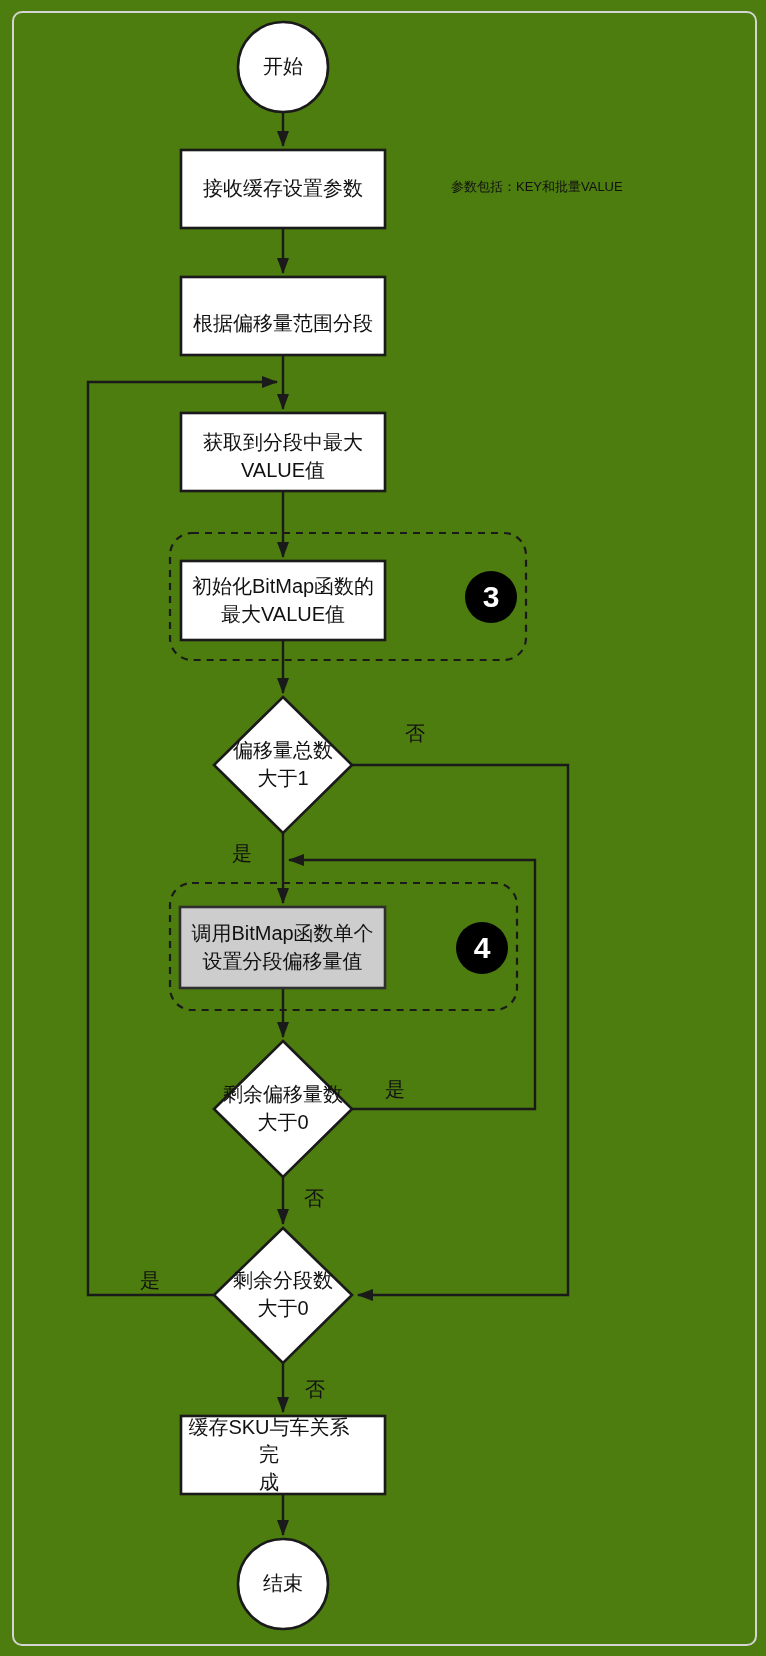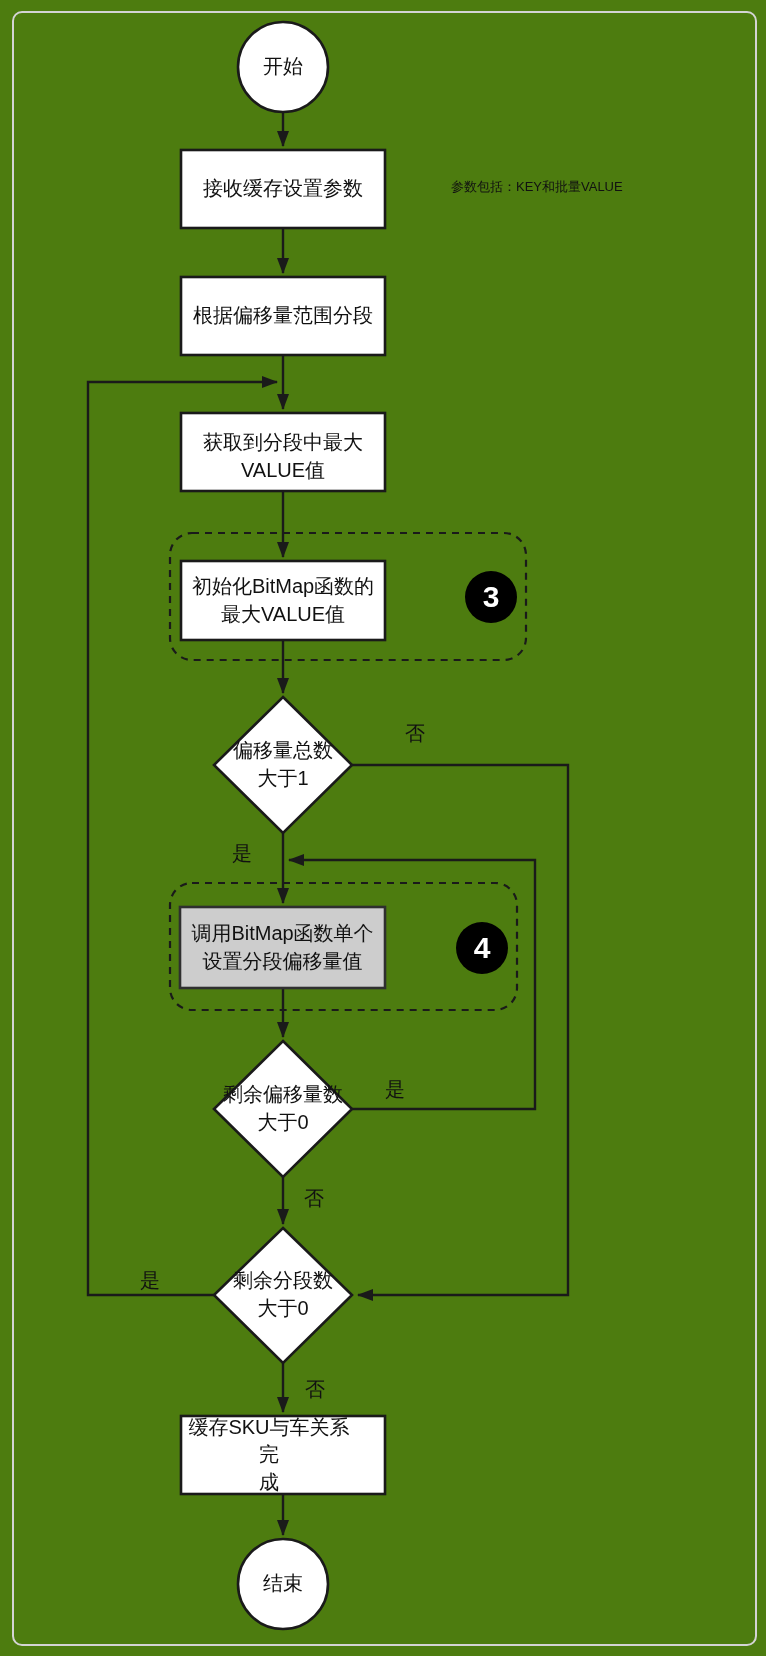--- a/index.html
+++ b/index.html
@@ -122,21 +122,21 @@
       <circle cx="482" cy="948" r="26"></circle>
     </g>
   </svg>
 
   <div class="lbl" style="left:238px; top:47px; width:90px; height:40px;">开始</div>
 
   <div class="lbl" style="left:181px; top:150px; width:204px; height:78px;border-radius:23px;">接收缓存设置参数</div>
 
   <div class="note">参数包括：KEY和批量VALUE</div>
 
-  <div class="lbl" style="left:181px; top:277px; width:204px; height:78px;">根据偏移量范围分段</div>
+  <div class="lbl" style="left:181px; top:285px; width:204px; height:78px;">根据偏移量范围分段</div>
 
   <div class="lbl" style="left:181px; top:413px; width:204px; height:88px;">获取到分段中最大
 VALUE值</div>
 
   <div class="lbl" style="left:181px; top:561px; width:204px; height:79px;">初始化BitMap函数的
 最大VALUE值</div>
 
   <div class="badge-num" style="left:465px; top:571px;">3</div>
 
   <div class="lbl" style="left:213px; top:725px; width:140px; height:80px;">偏移量总数

